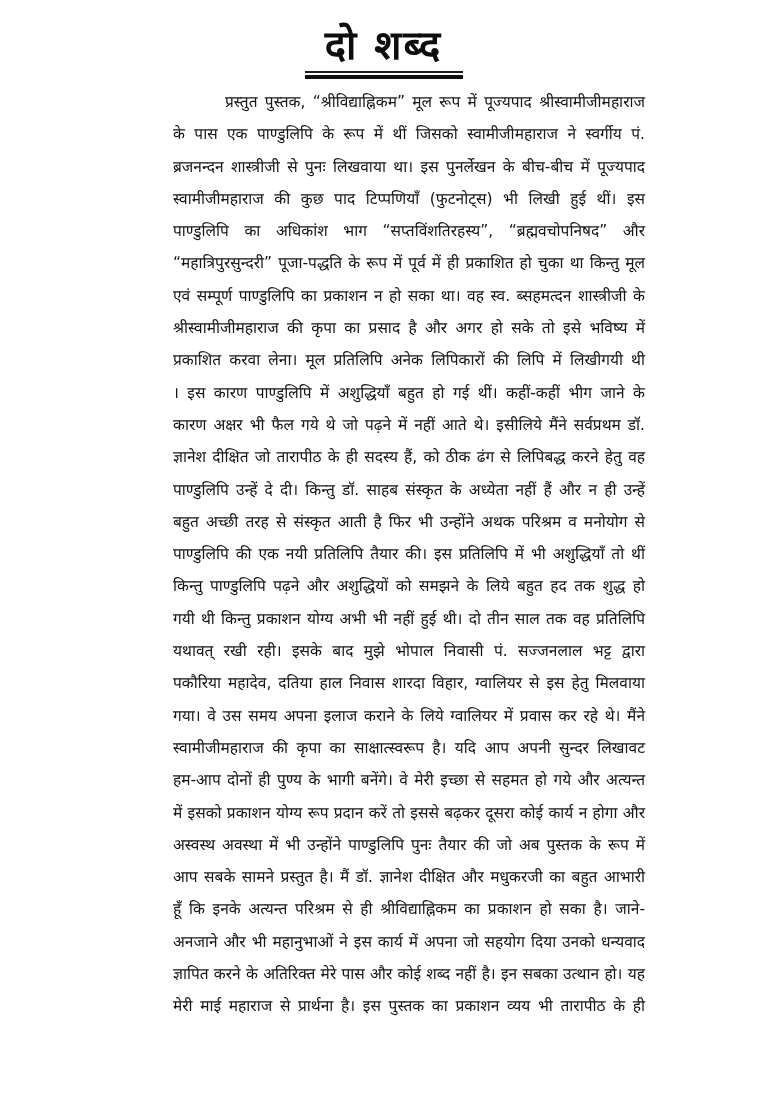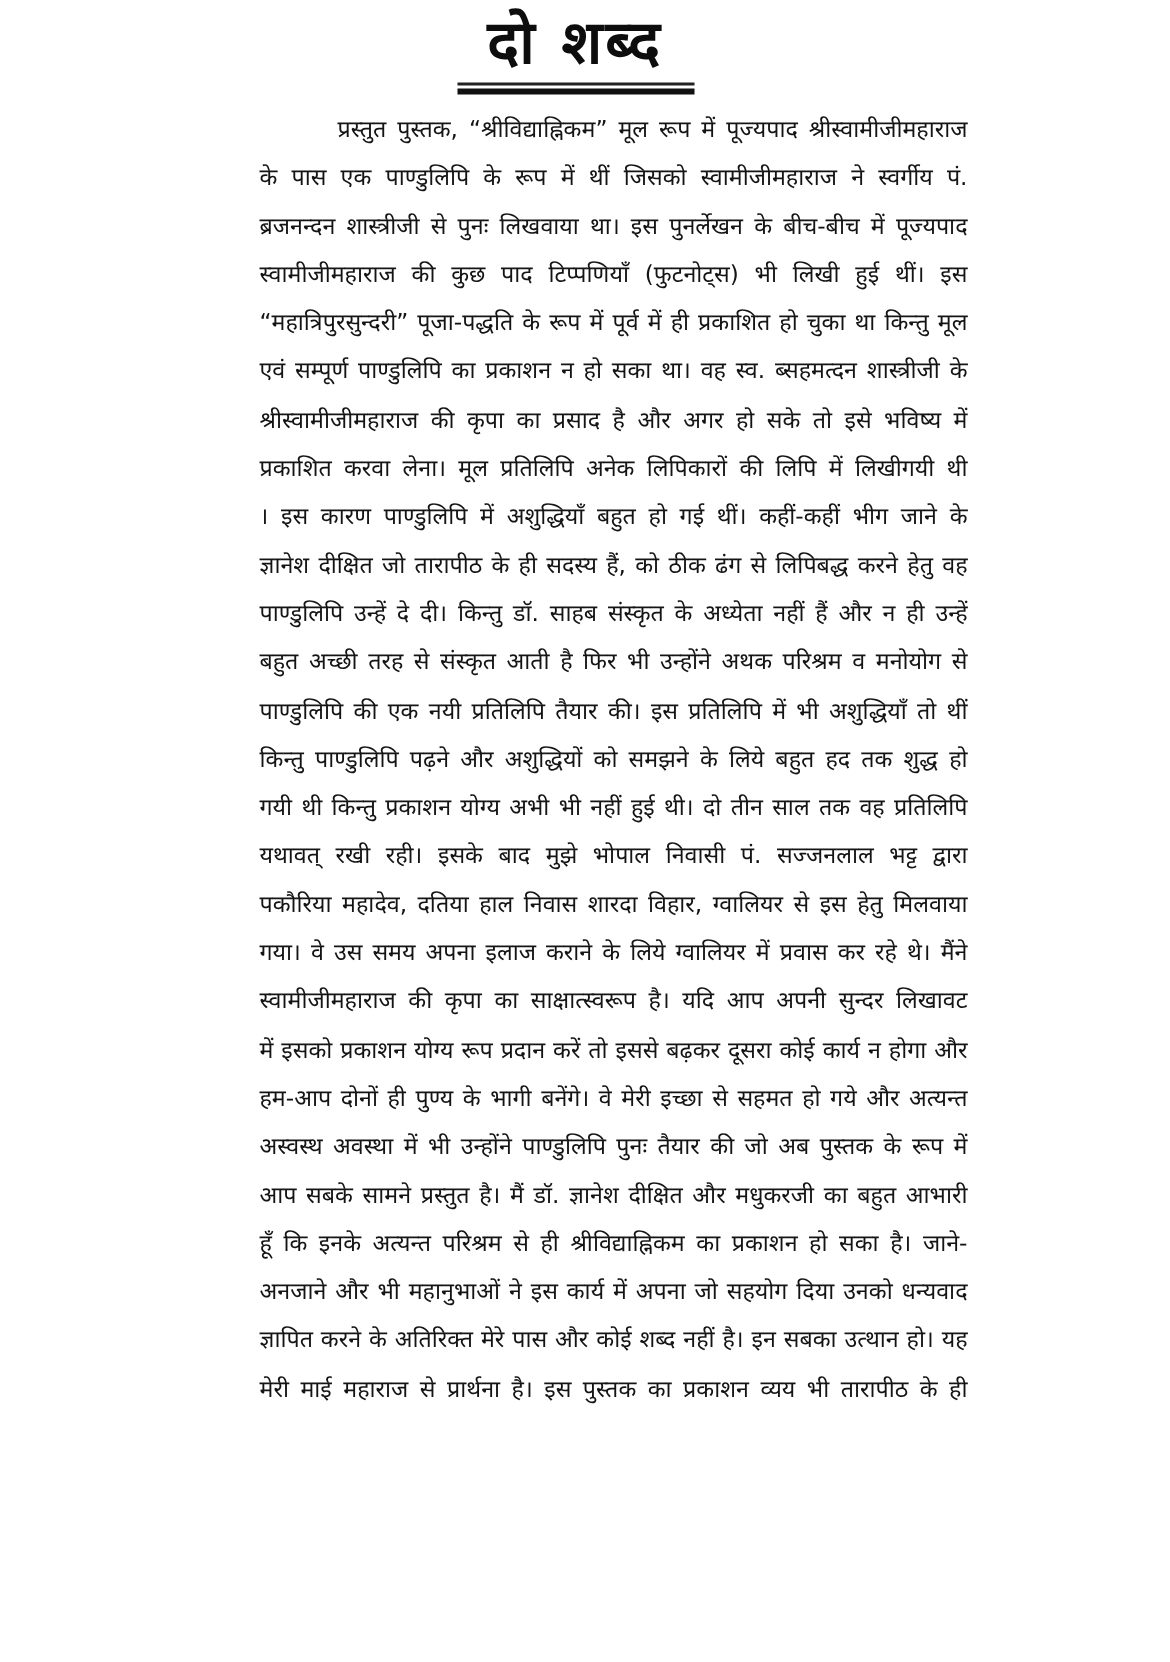--- a/index.html
+++ b/index.html
@@ -10,21 +10,21 @@
     body {
       width: 780px;
       height: 1108px;
       position: relative;
       overflow: hidden;
       color: #111111;
       font-family: "DejaVu Sans", "Liberation Sans", sans-serif;
     }
     .page {
       position: absolute;
-      left: 0; top: 0;
+      left: 0; top: 16px;
       width: 780px;
       height: 1000px;
     }
     .title {
       position: absolute;
       left: 0;
       top: 6px;
       width: 767px;
       text-align: center;
       font-size: 40px;
@@ -82,37 +82,39 @@
   <div class="title-rule">
     <div class="thin"></div>
     <div class="thick"></div>
   </div>
 
   <div class="body-text" id="body-lines">
       <div class="line first">प्रस्तुत पुस्तक, “श्रीविद्याह्निकम” मूल रूप में पूज्यपाद श्रीस्वामीजीमहाराज</div>
       <div class="line">के पास एक पाण्डुलिपि के रूप में थीं जिसको स्वामीजीमहाराज ने स्वर्गीय पं.</div>
       <div class="line">ब्रजनन्दन शास्त्रीजी से पुनः लिखवाया था। इस पुनर्लेखन के बीच-बीच में पूज्यपाद</div>
       <div class="line">स्वामीजीमहाराज की कुछ पाद टिप्पणियाँ (फुटनोट्स) भी लिखी हुई थीं। इस</div>
+      <div class="line">पाण्डुलिपि का अधिकांश भाग “सप्तविंशतिरहस्य”, “ब्रह्मवचोपनिषद” और</div>
       <div class="line">“महात्रिपुरसुन्दरी” पूजा-पद्धति के रूप में पूर्व में ही प्रकाशित हो चुका था किन्तु मूल</div>
       <div class="line">एवं सम्पूर्ण पाण्डुलिपि का प्रकाशन न हो सका था। वह स्व. ब्सहमत्दन शास्त्रीजी के</div>
       <div class="line">श्रीस्वामीजीमहाराज की कृपा का प्रसाद है और अगर हो सके तो इसे भविष्य में</div>
       <div class="line">प्रकाशित करवा लेना। मूल प्रतिलिपि अनेक लिपिकारों की लिपि में लिखीगयी थी</div>
       <div class="line">। इस कारण पाण्डुलिपि में अशुद्धियाँ बहुत हो गई थीं। कहीं-कहीं भीग जाने के</div>
+      <div class="line">कारण अक्षर भी फैल गये थे जो पढ़ने में नहीं आते थे। इसीलिये मैंने सर्वप्रथम डॉ.</div>
       <div class="line">ज्ञानेश दीक्षित जो तारापीठ के ही सदस्य हैं, को ठीक ढंग से लिपिबद्ध करने हेतु वह</div>
       <div class="line">पाण्डुलिपि उन्हें दे दी। किन्तु डॉ. साहब संस्कृत के अध्येता नहीं हैं और न ही उन्हें</div>
       <div class="line">बहुत अच्छी तरह से संस्कृत आती है फिर भी उन्होंने अथक परिश्रम व मनोयोग से</div>
       <div class="line">पाण्डुलिपि की एक नयी प्रतिलिपि तैयार की। इस प्रतिलिपि में भी अशुद्धियाँ तो थीं</div>
       <div class="line">किन्तु पाण्डुलिपि पढ़ने और अशुद्धियों को समझने के लिये बहुत हद तक शुद्ध हो</div>
       <div class="line">गयी थी किन्तु प्रकाशन योग्य अभी भी नहीं हुई थी। दो तीन साल तक वह प्रतिलिपि</div>
       <div class="line">यथावत् रखी रही। इसके बाद मुझे भोपाल निवासी पं. सज्जनलाल भट्ट द्वारा</div>
       <div class="line">पकौरिया महादेव, दतिया हाल निवास शारदा विहार, ग्वालियर से इस हेतु मिलवाया</div>
       <div class="line">गया। वे उस समय अपना इलाज कराने के लिये ग्वालियर में प्रवास कर रहे थे। मैंने</div>
       <div class="line">स्वामीजीमहाराज की कृपा का साक्षात्स्वरूप है। यदि आप अपनी सुन्दर लिखावट</div>
+      <div class="line">हम-आप दोनों ही पुण्य के भागी बनेंगे। वे मेरी इच्छा से सहमत हो गये और अत्यन्त</div>
       <div class="line">में इसको प्रकाशन योग्य रूप प्रदान करें तो इससे बढ़कर दूसरा कोई कार्य न होगा और</div>
-      <div class="line">हम-आप दोनों ही पुण्य के भागी बनेंगे। वे मेरी इच्छा से सहमत हो गये और अत्यन्त</div>
       <div class="line">अस्वस्थ अवस्था में भी उन्होंने पाण्डुलिपि पुनः तैयार की जो अब पुस्तक के रूप में</div>
       <div class="line">आप सबके सामने प्रस्तुत है। मैं डॉ. ज्ञानेश दीक्षित और मधुकरजी का बहुत आभारी</div>
       <div class="line">हूँ कि इनके अत्यन्त परिश्रम से ही श्रीविद्याह्निकम का प्रकाशन हो सका है। जाने-</div>
       <div class="line">अनजाने और भी महानुभाओं ने इस कार्य में अपना जो सहयोग दिया उनको धन्यवाद</div>
       <div class="line">ज्ञापित करने के अतिरिक्त मेरे पास और कोई शब्द नहीं है। इन सबका उत्थान हो। यह</div>
       <div class="line">मेरी माई महाराज से प्रार्थना है। इस पुस्तक का प्रकाशन व्यय भी तारापीठ के ही</div>
     </div>
 </div>
 
 </body></html>

